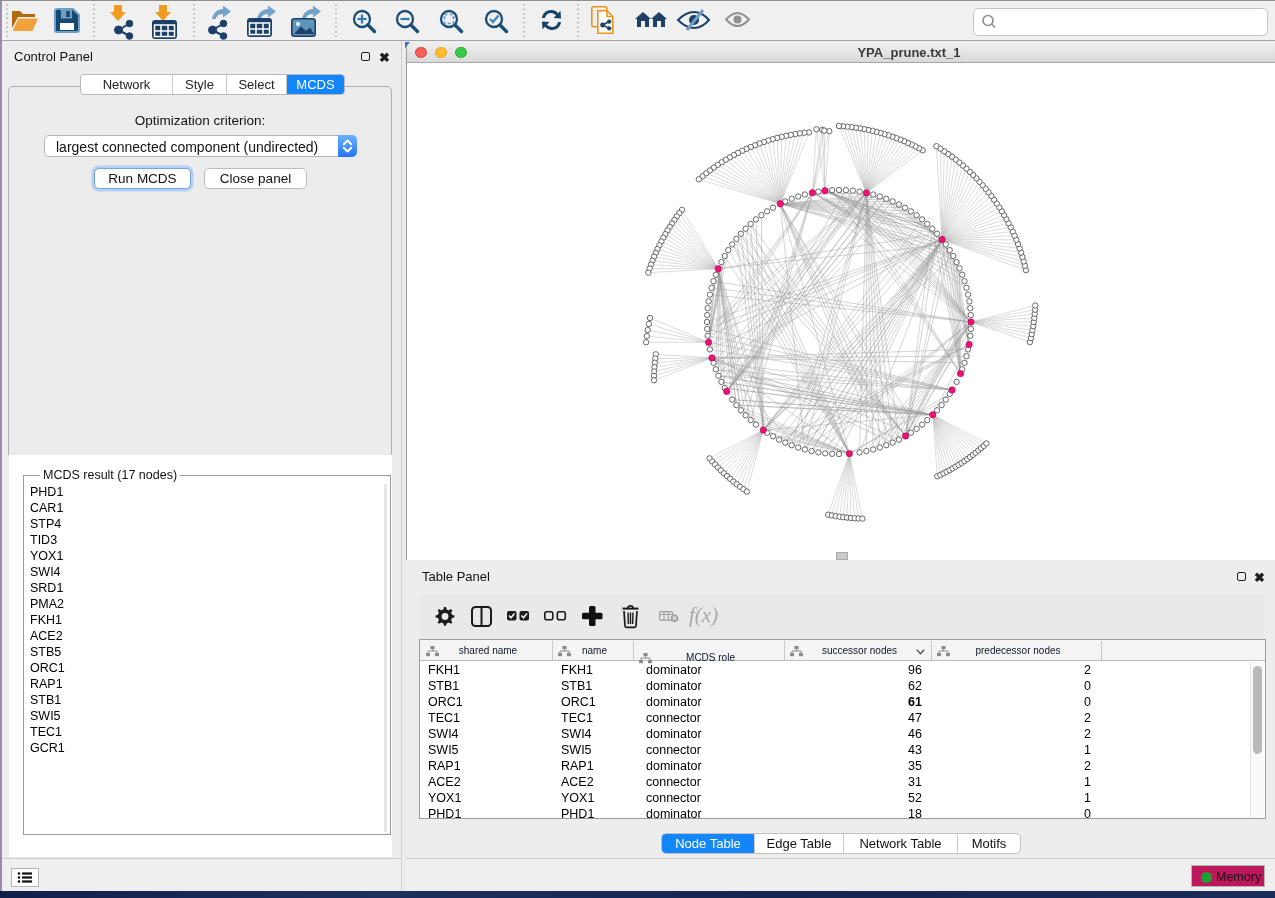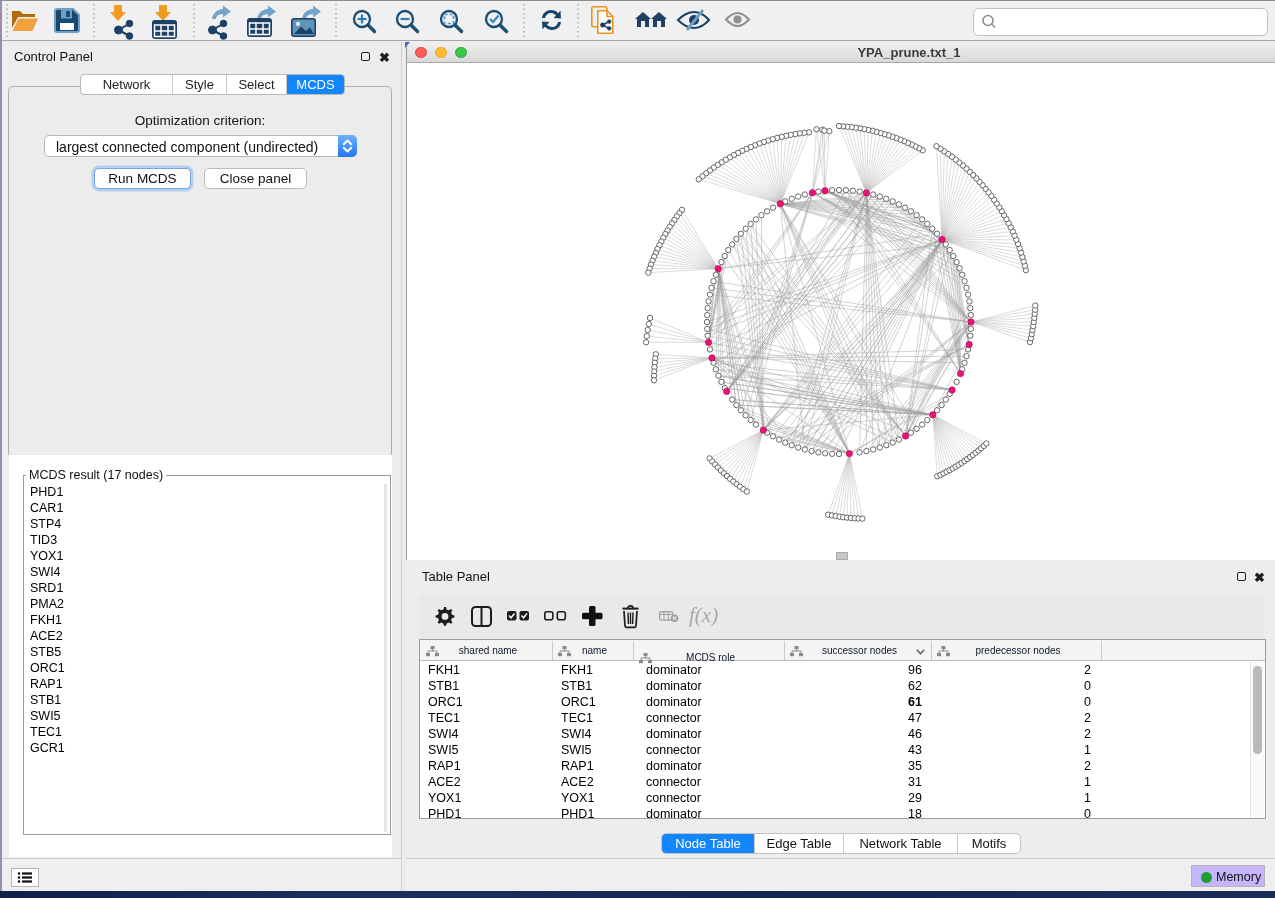--- a/index.html
+++ b/index.html
@@ -197,21 +197,21 @@
           </g>
         </svg>
     </div>
   </div>
 
   <div class="abs" style="left:94px;top:127px;width:97px;height:21px;background:#fff;border:1px solid #77a5dd;border-radius:5px;box-shadow:0 0 0 2.5px #b3cff4;text-align:center;font-size:13.5px;line-height:20px;color:#111;">Run MCDS</div>
   <div class="abs" style="left:204px;top:127px;width:103px;height:21px;background:#fff;border:1px solid #bcbcbc;border-radius:5px;text-align:center;font-size:13.5px;line-height:20px;color:#111;">Close panel</div>
 
   <div class="abs" style="left:9px;top:414px;width:383px;height:402px;background:#fff;">
     <fieldset style="position:absolute;left:14px;top:13px;width:368px;height:367px;border:1px solid #9a9a9a;border-radius:0;">
-      <legend style="font-size:12.5px;color:#111;padding:0 3px;margin-left:2px;">MCDS result (17 nodes)</legend>
+      <legend style="font-size:12.5px;color:#111;padding:0 3px;margin-left:16px;">MCDS result (17 nodes)</legend>
       <div style="position:absolute;left:1px;top:1px;right:1px;bottom:1px;background:#fff;font-size:12.5px;line-height:16px;color:#000;padding:1px 0 0 5px;" id="mcdslist">
 PHD1<br>CAR1<br>STP4<br>TID3<br>YOX1<br>SWI4<br>SRD1<br>PMA2<br>FKH1<br>ACE2<br>STB5<br>ORC1<br>RAP1<br>STB1<br>SWI5<br>TEC1<br>GCR1
       </div>
       <div style="position:absolute;right:3px;top:2px;bottom:2px;width:3px;background:#e6e6e6;"></div>
     </fieldset>
   </div>
 
   <div class="abs" style="left:0;top:817px;width:401px;height:33px;background:#efefef;border-top:1px solid #cccccc;">
     <div style="position:absolute;left:11px;top:9px;width:28px;height:19px;background:#fff;border:1px solid #b5b5b5;">
       <svg width="26" height="17" viewBox="0 0 26 17">
@@ -1123,21 +1123,21 @@
           <span style="position:absolute;left:8px;top:1px;">ACE2</span>
           <span style="position:absolute;left:141px;top:1px;">ACE2</span>
           <span style="position:absolute;left:226px;top:1px;">connector</span>
           <span style="position:absolute;left:364px;top:1px;width:138px;text-align:right;">31</span>
           <span style="position:absolute;left:511px;top:1px;width:160px;text-align:right;">1</span>
         </div>
         <div style="position:absolute;left:0;top:128px;width:845px;height:16px;">
           <span style="position:absolute;left:8px;top:1px;">YOX1</span>
           <span style="position:absolute;left:141px;top:1px;">YOX1</span>
           <span style="position:absolute;left:226px;top:1px;">connector</span>
-          <span style="position:absolute;left:364px;top:1px;width:138px;text-align:right;">29</span>
+          <span style="position:absolute;left:364px;top:1px;width:138px;text-align:right;">52</span>
           <span style="position:absolute;left:511px;top:1px;width:160px;text-align:right;">1</span>
         </div>
         <div style="position:absolute;left:0;top:144px;width:845px;height:16px;">
           <span style="position:absolute;left:8px;top:1px;">PHD1</span>
           <span style="position:absolute;left:141px;top:1px;">PHD1</span>
           <span style="position:absolute;left:226px;top:1px;">dominator</span>
           <span style="position:absolute;left:364px;top:1px;width:138px;text-align:right;">18</span>
           <span style="position:absolute;left:511px;top:1px;width:160px;text-align:right;">0</span>
         </div>
       </div>
@@ -1148,21 +1148,21 @@
   </div>
 
   <div class="abs" style="left:255px;top:272px;height:21px;display:flex;border-radius:5px;overflow:hidden;border:1px solid #c2c2c2;background:#fff;">
     <div style="width:92px;text-align:center;font-size:13px;line-height:20px;color:#fff;background:#1486fb;">Node Table</div>
     <div style="width:89px;text-align:center;font-size:13px;line-height:20px;color:#111;border-left:1px solid #c8c8c8;">Edge Table</div>
     <div style="width:114px;text-align:center;font-size:13px;line-height:20px;color:#111;border-left:1px solid #c8c8c8;">Network Table</div>
     <div style="width:63px;text-align:center;font-size:13px;line-height:20px;color:#111;border-left:1px solid #c8c8c8;">Motifs</div>
   </div>
 
   <div class="abs" style="left:0;top:297px;width:869px;height:33px;background:#efefef;border-top:1px solid #cccccc;">
-    <div style="position:absolute;left:785px;top:6px;width:74px;height:22px;background:#c4b5fd;border:1px solid #b5b5b5;font-size:12.5px;line-height:20px;color:#111;">
+    <div style="position:absolute;left:785px;top:6px;width:74px;height:22px;background:#be185d;border:1px solid #b5b5b5;font-size:12.5px;line-height:20px;color:#111;">
       <span style="position:absolute;left:9px;top:5.5px;width:11px;height:11px;border-radius:50%;background:#1e9e34;"></span>
         <span style="position:absolute;left:24px;top:1px;">Memory</span>
     </div>
   </div>
 </div>
 
 <div class="abs" style="left:0;top:891px;width:1275px;height:7px;background:linear-gradient(90deg,#10204a,#1c3060 30%,#142550 60%,#1a2c5a);"></div>
 
 <div class="abs" style="left:0;top:1px;width:2px;height:890px;background:#9b8cad;"></div>
 

